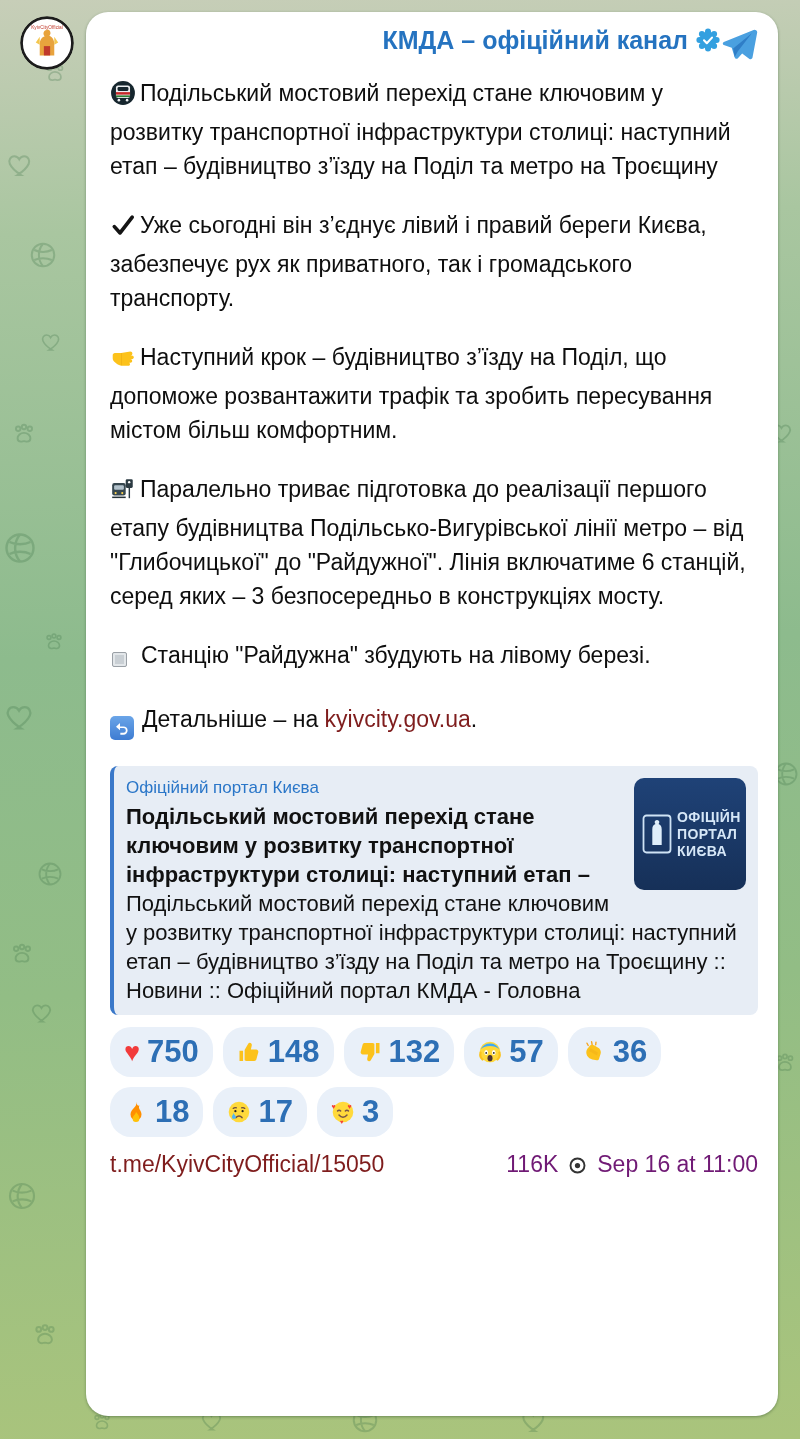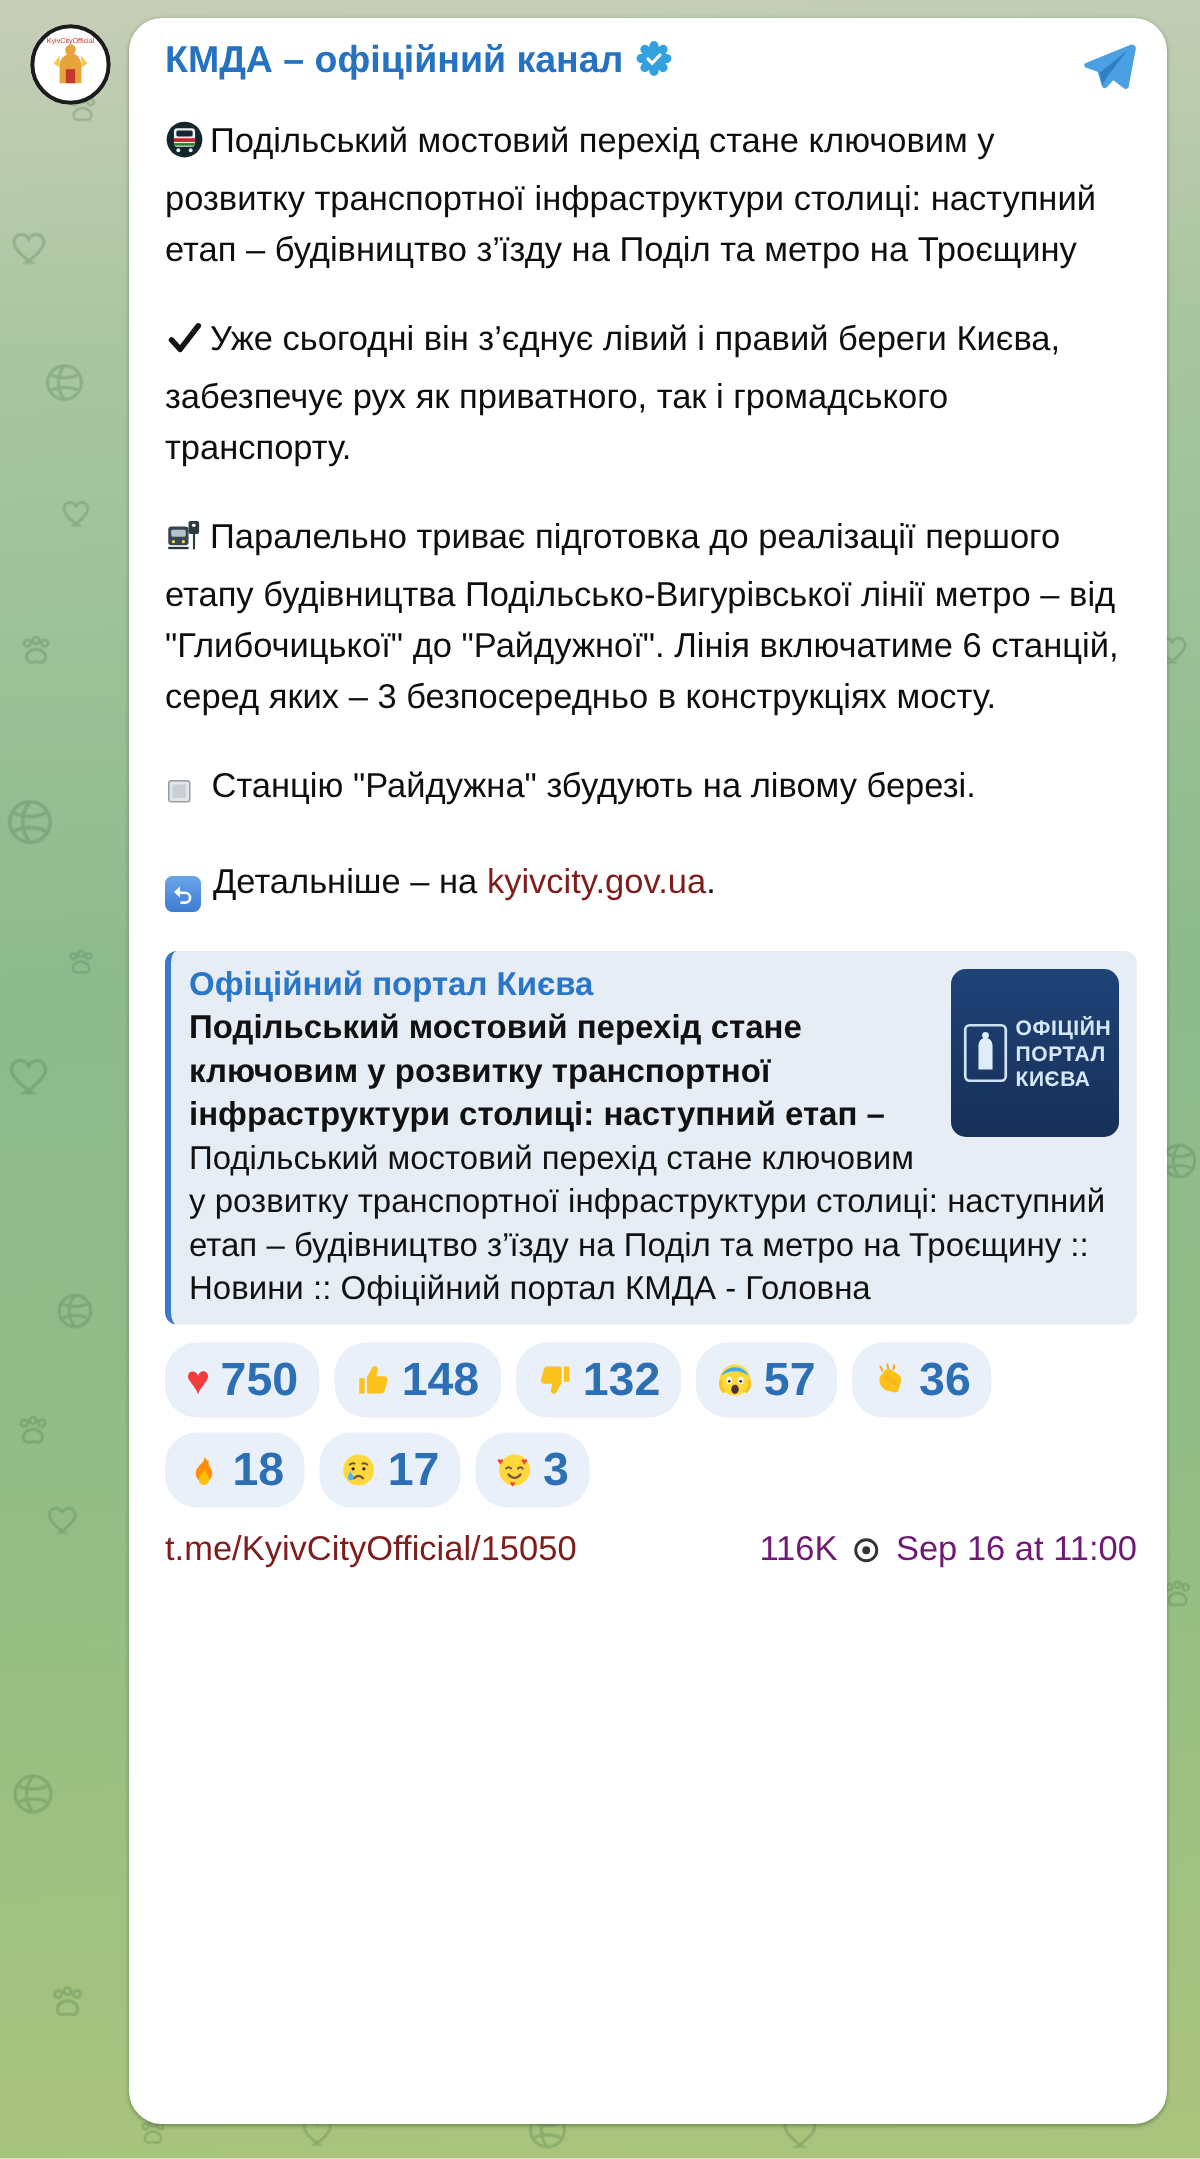--- a/index.html
+++ b/index.html
@@ -4,21 +4,21 @@
 <style>
   html,body{margin:0;padding:0;}
   body{font-family:"Liberation Sans","DejaVu Sans",sans-serif;}
   .screen{position:relative;width:800px;height:1439px;overflow:hidden;
     background:linear-gradient(178deg,#c7ceb8 0%,#a9c6a0 16%,#8dbb8d 45%,#92bd85 68%,#aac47c 100%);}
   .doodles{position:absolute;left:0;top:0;pointer-events:none;}
   .avatar{position:absolute;left:20px;top:16px;width:54px;height:54px;border-radius:50%;overflow:hidden;cursor:pointer;}
   .bubble{position:absolute;left:86px;top:12px;width:692px;height:1404px;background:#ffffff;
     border-radius:22px;box-shadow:0 1px 3px rgba(40,70,40,.45);box-sizing:border-box;
     padding:14px 20px 8px 24px;overflow:hidden;}
-  .header{display:flex;justify-content:space-between;align-items:flex-start;height:40px;}
+  .header{display:flex;justify-content:flex-end;align-items:flex-start;height:40px;}
   .ch-name{font-size:25px;font-weight:bold;color:#2573c0;cursor:pointer;}
   .vbadge{display:inline-block;width:24px;height:24px;vertical-align:-3px;margin-left:8px;}
   .vbadge svg{width:24px;height:24px;}
   .plane{display:inline-block;width:38px;height:38px;cursor:pointer;}
   .plane svg{width:38px;height:38px;}
   .mp{font-size:23px;line-height:34px;color:#0e0e0e;margin:25px 0;}
   .mp:first-child{margin-top:10px;}
   .pic{display:inline-block;vertical-align:-5px;margin-right:4px;}
   .ei{width:26px;height:26px;}
   .sqb{display:inline-block;width:13px;height:13px;margin:0 10px 0 2px;background:#c9cfd4;
@@ -29,21 +29,21 @@
     background:linear-gradient(#6aa5e8,#3e7cd2);border-radius:5px;vertical-align:-4px;margin-right:4px;}
   .ilink,.post-link{color:#7f1d1d;text-decoration:none;cursor:pointer;}
   .preview{display:block;margin:0 0 4px 0;background:#e7edf5;border-left:4px solid #3a78c9;
     border-radius:8px;padding:8px 12px 10px 12px;text-decoration:none;cursor:pointer;overflow:hidden;}
   .pv-thumb{float:right;width:112px;height:112px;margin:4px 0 6px 12px;border-radius:10px;
     background:linear-gradient(#1f4277,#163058);display:flex;align-items:center;gap:5px;
     padding:0 4px 0 8px;box-sizing:border-box;overflow:hidden;}
   .pv-shield{flex:0 0 30px;}
   .pv-thumb-text{color:#d6e7f7;font-weight:bold;font-size:14px;line-height:17px;letter-spacing:.4px;
     overflow:hidden;white-space:nowrap;}
-  .pv-site{color:#2a76c8;font-weight:bold;font-size:22px;line-height:28px;}
+  .pv-site{color:#2a76c8;font-weight:normal;font-size:17px;line-height:28px;}
   .pv-title{color:#111;font-weight:bold;font-size:22px;line-height:29px;max-height:87px;overflow:hidden;}
   .pv-desc{color:#111;font-size:22px;line-height:29px;clear:none;}
   .reactions{margin-top:12px;display:flex;flex-wrap:wrap;}
   .pill{display:inline-flex;align-items:center;gap:7px;background:#e9f0f9;border:none;
     border-radius:21px;padding:7px 14px;margin:0 10px 10px 0;cursor:pointer;}
   .pill .cnt{color:#2d6fb5;font-weight:bold;font-size:31px;font-family:inherit;}
   .ri{width:24px;height:24px;display:block;}
   .rh{font-size:27px;line-height:24px;color:#f23b3b;display:block;}
   .footer{display:flex;justify-content:space-between;align-items:flex-start;margin-top:4px;font-size:23px;}
   .meta{color:#701a75;display:flex;align-items:center;gap:9px;}
@@ -136,20 +136,24 @@
               <rect x="7" y="6.5" width="10" height="3.6" rx="1" fill="#16262e"></rect>
               <rect x="5.5" y="11.2" width="13" height="2.3" fill="#c62828"></rect>
               <rect x="5.5" y="14.2" width="13" height="1.6" fill="#2e7d32"></rect>
               <circle cx="8.2" cy="18.6" r="1.2" fill="#eceff1"></circle>
               <circle cx="15.8" cy="18.6" r="1.2" fill="#eceff1"></circle>
             </svg></span>Подільський мостовий перехід стане ключовим у розвитку транспортної інфраструктури столиці: наступний етап – будівництво з’їзду на Поділ та метро на Троєщину</p>
         <p class="mp"><span class="pic"><svg class="ei" viewBox="0 0 24 24">
               <path d="M4 13.5l5.3 5.8L20.5 4.8" fill="none" stroke="#141414" stroke-width="3.4" stroke-linecap="round" stroke-linejoin="round"></path>
             </svg></span>Уже сьогодні він з’єднує лівий і правий береги Києва, забезпечує рух як приватного, так і громадського транспорту.</p>
         <p class="mp"><span class="pic"><svg class="ei" viewBox="0 0 24 24">
+              <path fill="#fcc21b" d="M2.5 10.3c0-1.1.9-2 2-2h5.1l.7-.1 8.5-1.2c1 0 1.9.8 1.9 1.8s-.8 1.8-1.8 1.8h1.3c1 0 1.8.8 1.8 1.7 0 1-.8 1.7-1.8 1.7h-1.4c.9 0 1.7.7 1.7 1.6s-.7 1.6-1.6 1.6h-1.8c.8 0 1.4.6 1.4 1.4 0 .8-.6 1.4-1.4 1.4h-6.3c-1.7 0-3.3-.6-4.6-1.7l-2.2-1.9c-.9-.8-1.5-2-1.5-3.2v-2.9z"></path>
+              <path fill="#e8a30e" opacity=".5" d="M10.2 8.2h.8v11.4h-.8z"></path>
+            </svg></span>Наступний крок – будівництво з’їзду на Поділ, що допоможе розвантажити трафік та зробить пересування містом більш комфортним.</p>
+        <p class="mp"><span class="pic"><svg class="ei" viewBox="0 0 24 24">
               <rect x="14.5" y="3" width="6.5" height="8" rx="1.2" fill="#2b3a42"></rect>
               <circle cx="17.7" cy="5.7" r="1.1" fill="#fff"></circle>
               <rect x="17.2" y="11" width="1.3" height="9.5" fill="#2b3a42"></rect>
               <rect x="2" y="6.5" width="12.5" height="11.5" rx="2" fill="#37474f"></rect>
               <rect x="3.8" y="8.5" width="9" height="4.2" rx="1" fill="#b3c2cc"></rect>
               <circle cx="5.2" cy="15.8" r="1" fill="#ffd54f"></circle>
               <circle cx="11.3" cy="15.8" r="1" fill="#ffd54f"></circle>
               <rect x="2" y="19" width="12.5" height="1.4" fill="#263238"></rect>
             </svg></span>Паралельно триває підготовка до реалізації першого етапу будівництва Подільсько-Вигурівської лінії метро – від "Глибочицької" до "Райдужної". Лінія включатиме 6 станцій, серед яких – 3 безпосередньо в конструкціях мосту.</p>
         <p class="mp"><span class="pic"><span class="sqb"></span></span>Станцію "Райдужна" збудують на лівому березі.</p>

